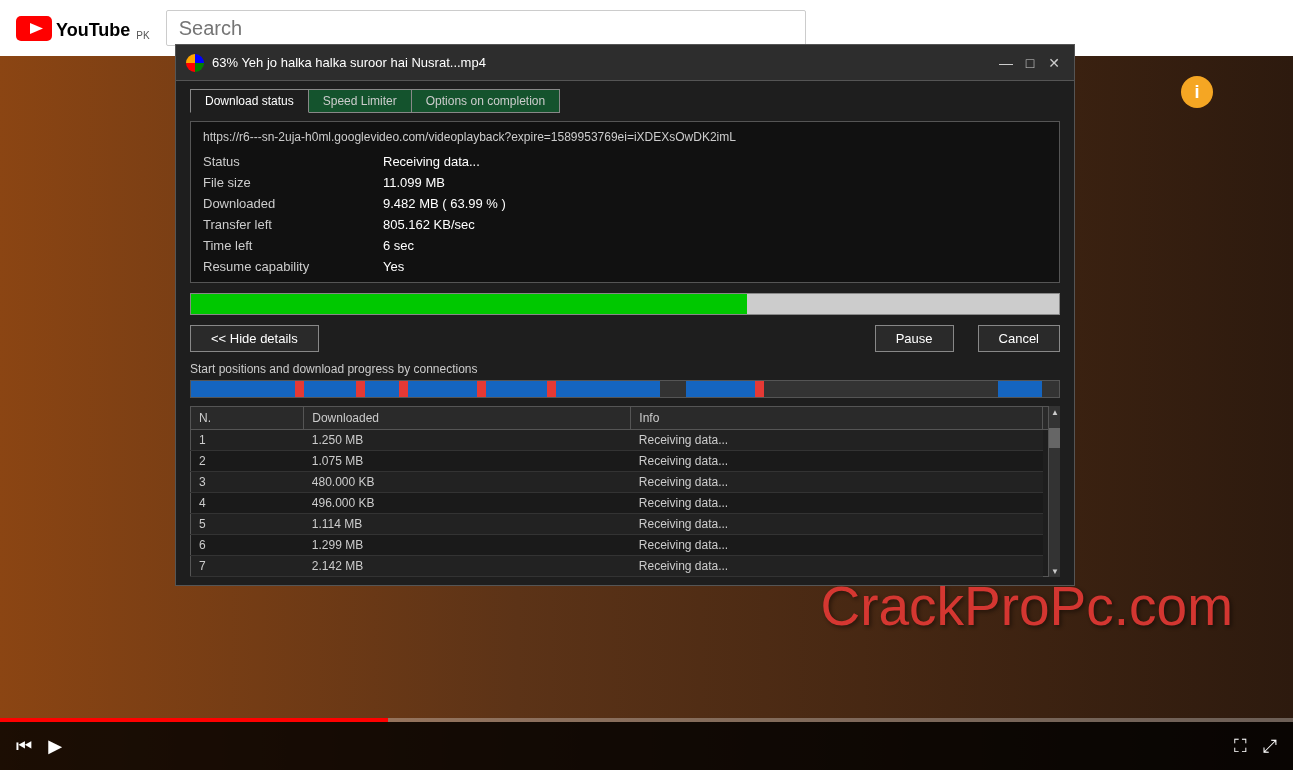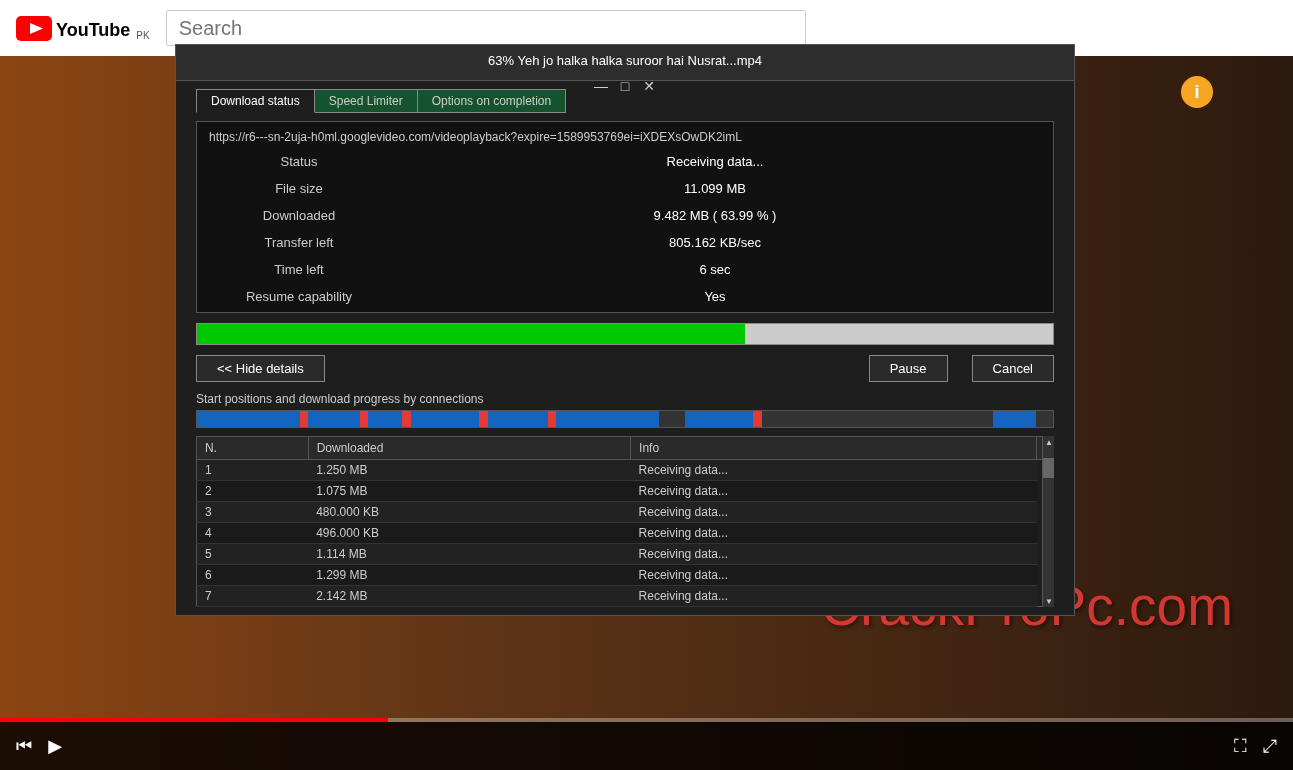--- a/index.html
+++ b/index.html
@@ -154,21 +154,20 @@
     }
 
     .dialog-titlebar {
       background: #2d2d2d;
       height: 36px;
       display: flex;
       align-items: center;
       padding: 0 10px;
       border-bottom: 1px solid #555;
       gap: 8px;
-      flex-direction: column;
     }
 
     .dialog-icon {
       width: 18px;
       height: 18px;
       border-radius: 50%;
       background: conic-gradient(blue 0deg 90deg, green 90deg 180deg, red 180deg 270deg, orange 270deg 360deg);
     }
 
     .dialog-title {
@@ -190,21 +189,21 @@
       color: #ccc;
       font-size: 14px;
       cursor: pointer;
       display: flex;
       align-items: center;
       justify-content: center;
     }
 
     
     .dialog-content {
-      padding: 8px 20px;
+      padding: 8px 14px;
     }
 
     
     .tabs {
       display: flex;
       margin-bottom: 8px;
     }
 
     .tab {
       padding: 4px 14px;
@@ -234,24 +233,23 @@
     .url-text {
       color: #ccc;
       font-size: 12px;
       word-break: break-all;
       margin-bottom: 10px;
     }
 
     .info-grid {
       display: grid;
       grid-template-columns: 180px 1fr;
-      row-gap: 12px;
+      row-gap: 6px;
       color: #ccc;
       font-size: 13px;
-      text-align: center;
     }
 
     .info-label {
       color: #ccc;
     }
 
     .info-value {
       color: #fff;
     }
 

